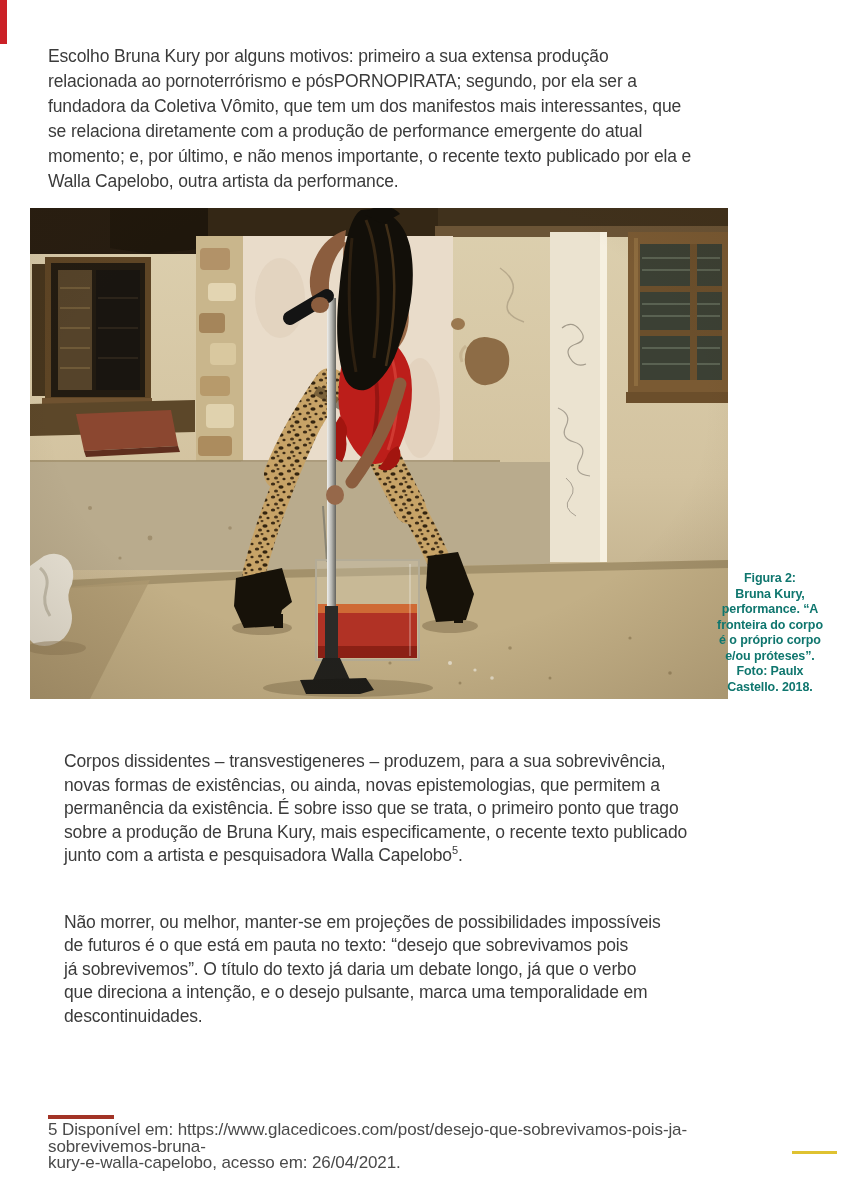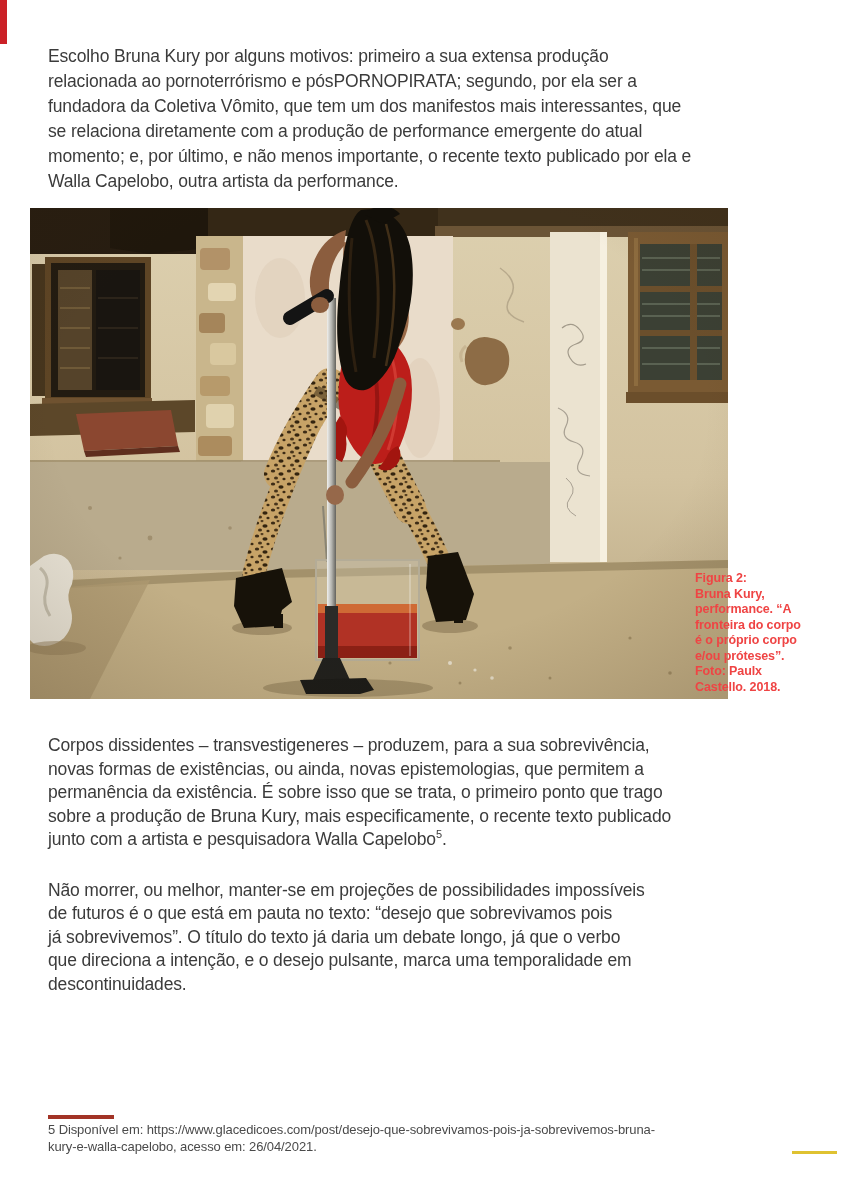--- a/index.html
+++ b/index.html
@@ -7,31 +7,31 @@
     position:relative;width:849px;height:1188px;background:#ffffff;overflow:hidden;
     font-family:"Liberation Sans", sans-serif;
     text-decoration:underline;
   }
   .corner-mark{position:absolute;left:0;top:0;width:7px;height:44px;background:#cb2127;}
   .body-text{color:#3b3b3b;white-space:pre-line;letter-spacing:-0.15px;}
   .p-intro{position:absolute;left:48px;top:44px;width:720px;margin:0;font-size:17.5px;line-height:25px;}
   .photo{position:absolute;left:30px;top:208px;width:698px;height:491px;display:block;}
   .caption{
     position:absolute;right:4px;top:571px;width:150px;margin:0;
-    color:#ef4444;font-size:12.5px;line-height:15.5px;font-weight:700;
-    text-align:left;white-space:pre-line;letter-spacing:-0.1px;
+    color:#0f766e;font-size:12.5px;line-height:15.5px;font-weight:700;
+    text-align:center;white-space:pre-line;letter-spacing:-0.1px;
   }
   .lower{position:absolute;left:48px;top:716px;width:720px;}
-  .lower p{margin:0;font-size:17.5px;line-height:23.5px;}
+  .lower p{margin:16px;font-size:17.5px;line-height:23.5px;}
   .lower p + p{margin-top:9px;}
   sup{font-size:11px;line-height:0;vertical-align:super;}
   .fn-rule{position:absolute;left:48px;top:1115px;width:66px;height:3.5px;background:#a23326;}
   .footnote{
     position:absolute;left:48px;top:1122px;width:710px;margin:0;
-    color:#4a4a4a;font-size:13px;line-height:16.5px;white-space:pre-line;letter-spacing:-0.1px;
+    color:#4a4a4a;font-size:17px;line-height:16.5px;white-space:pre-line;letter-spacing:-0.1px;
   }
   .pagenum-block{position:absolute;left:735px;top:1081px;width:114px;height:65px;overflow:hidden;}
   .band-red{position:absolute;left:0;top:0;width:50px;height:65px;background:#b31a28;}
   .band-pink{position:absolute;left:50px;top:0;width:43px;height:65px;background:#e8397b;}
   .band-yellow{position:absolute;left:93px;top:0;width:21px;height:65px;background:#f2d13c;}
   .brush{position:absolute;left:0;top:0;width:114px;height:65px;}
   .pagenum{
     position:absolute;left:57px;top:31px;margin:0;
     color:#f6d53e;font-size:44px;line-height:1;font-weight:700;
     transform:scaleX(0.85);transform-origin:left top;letter-spacing:1px;

